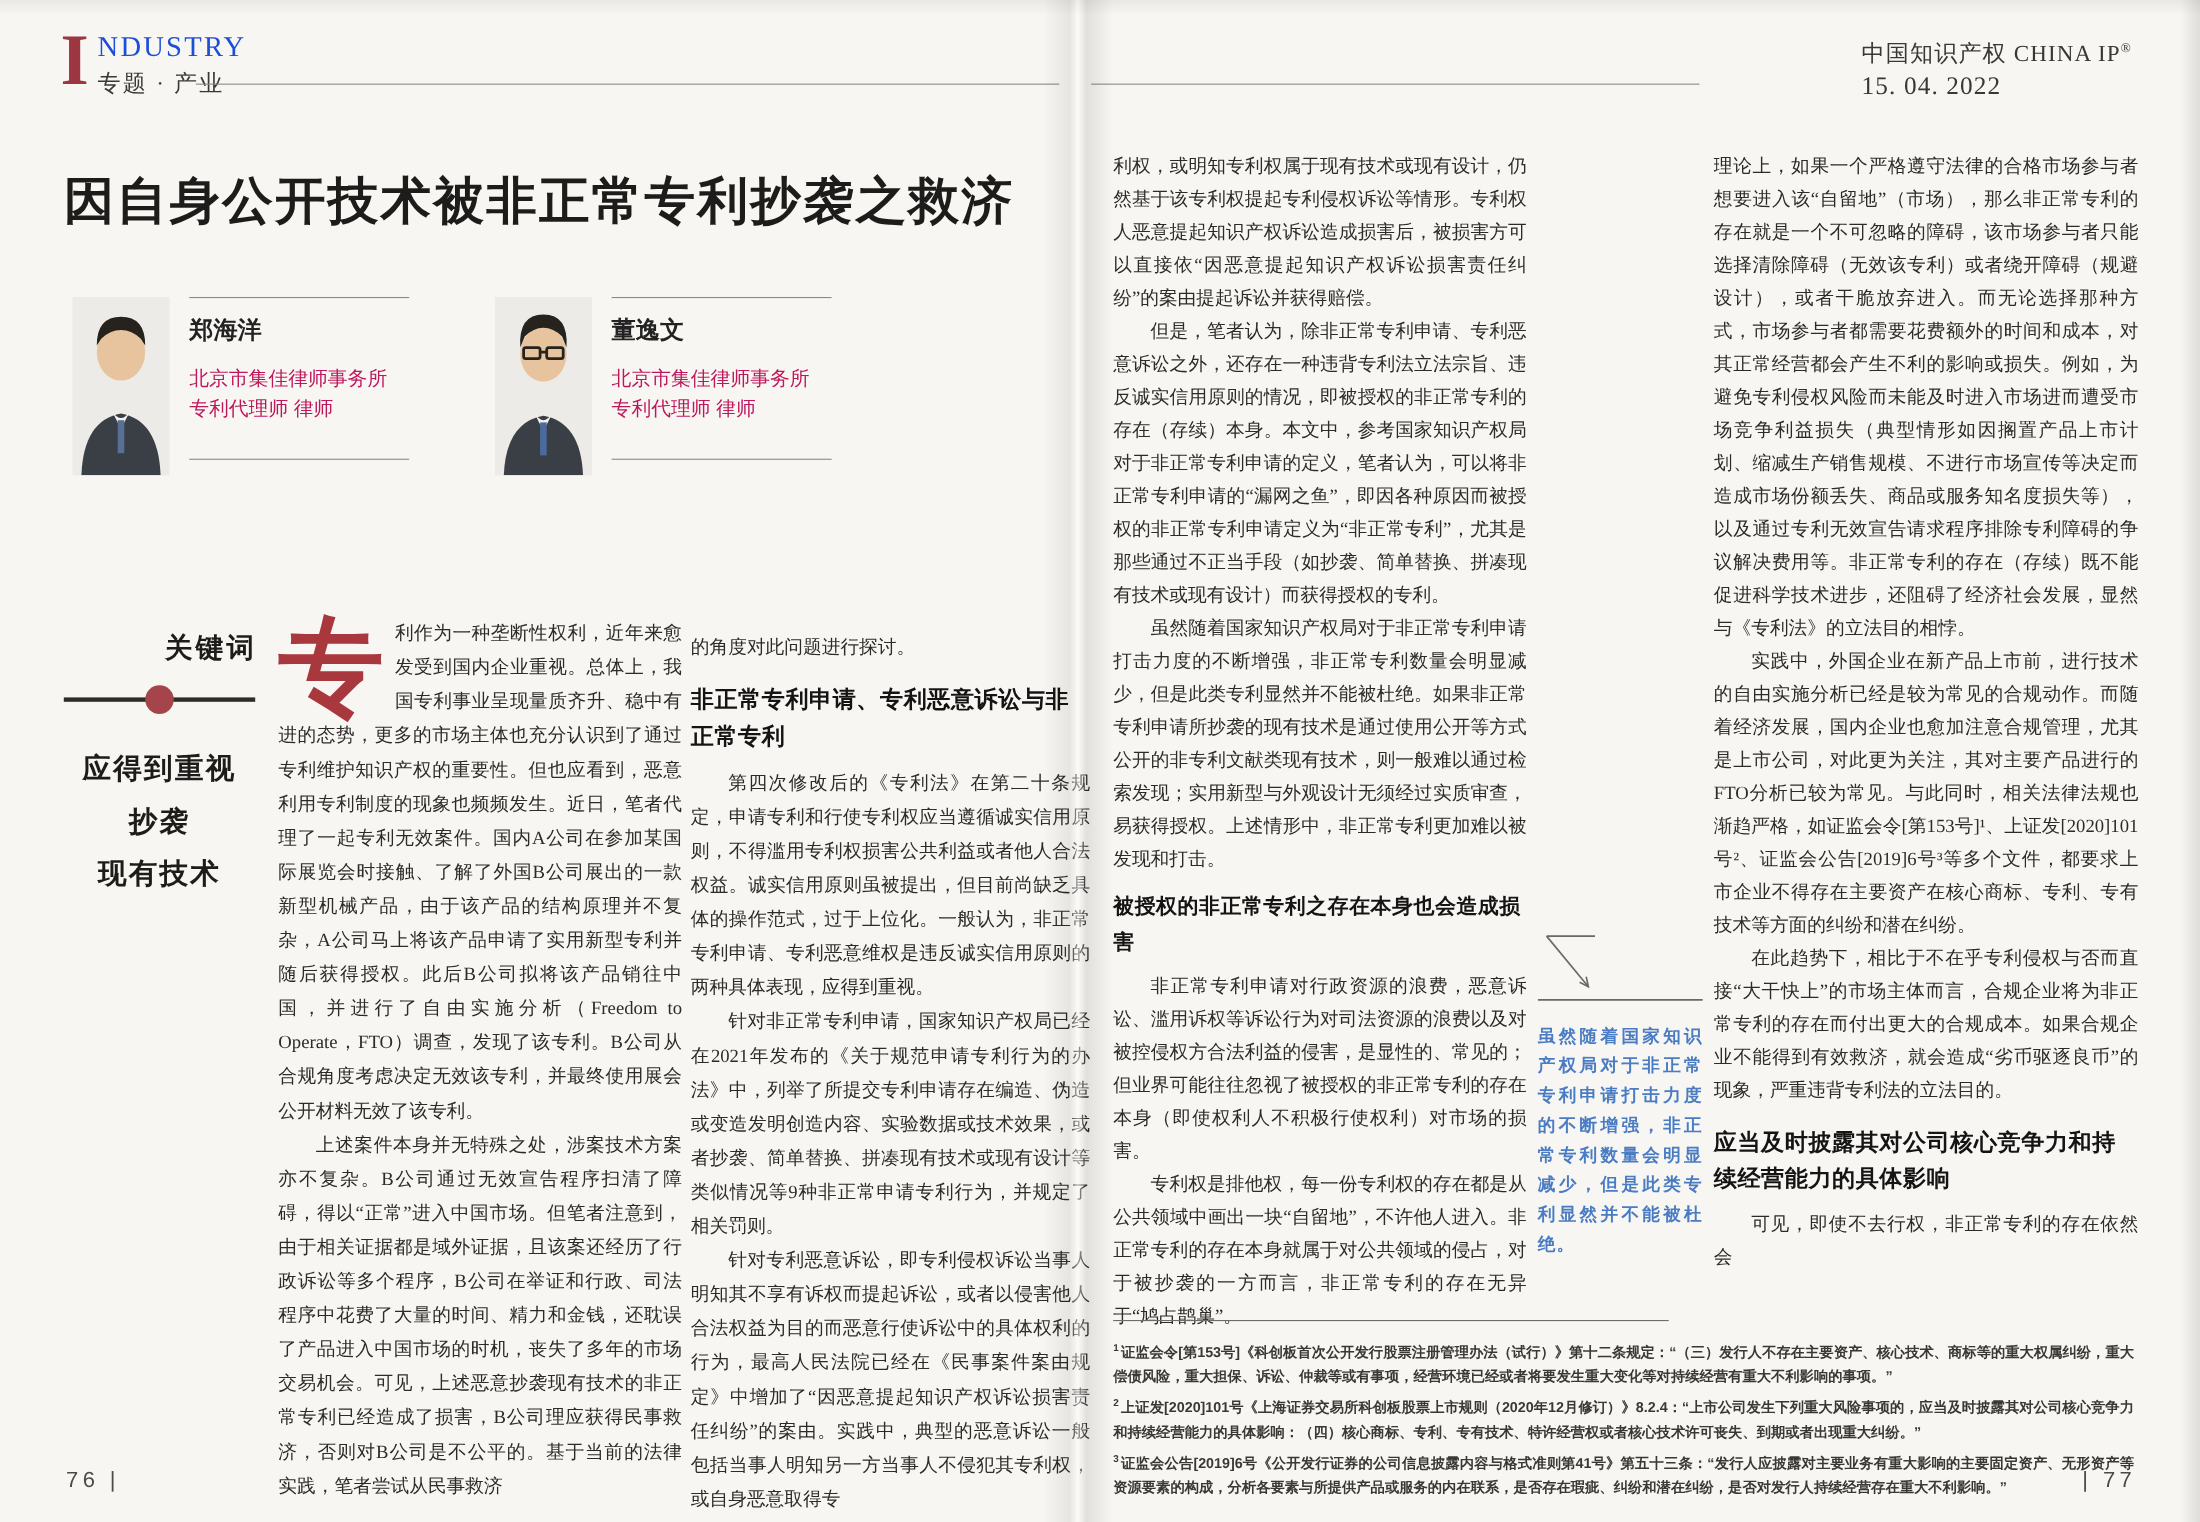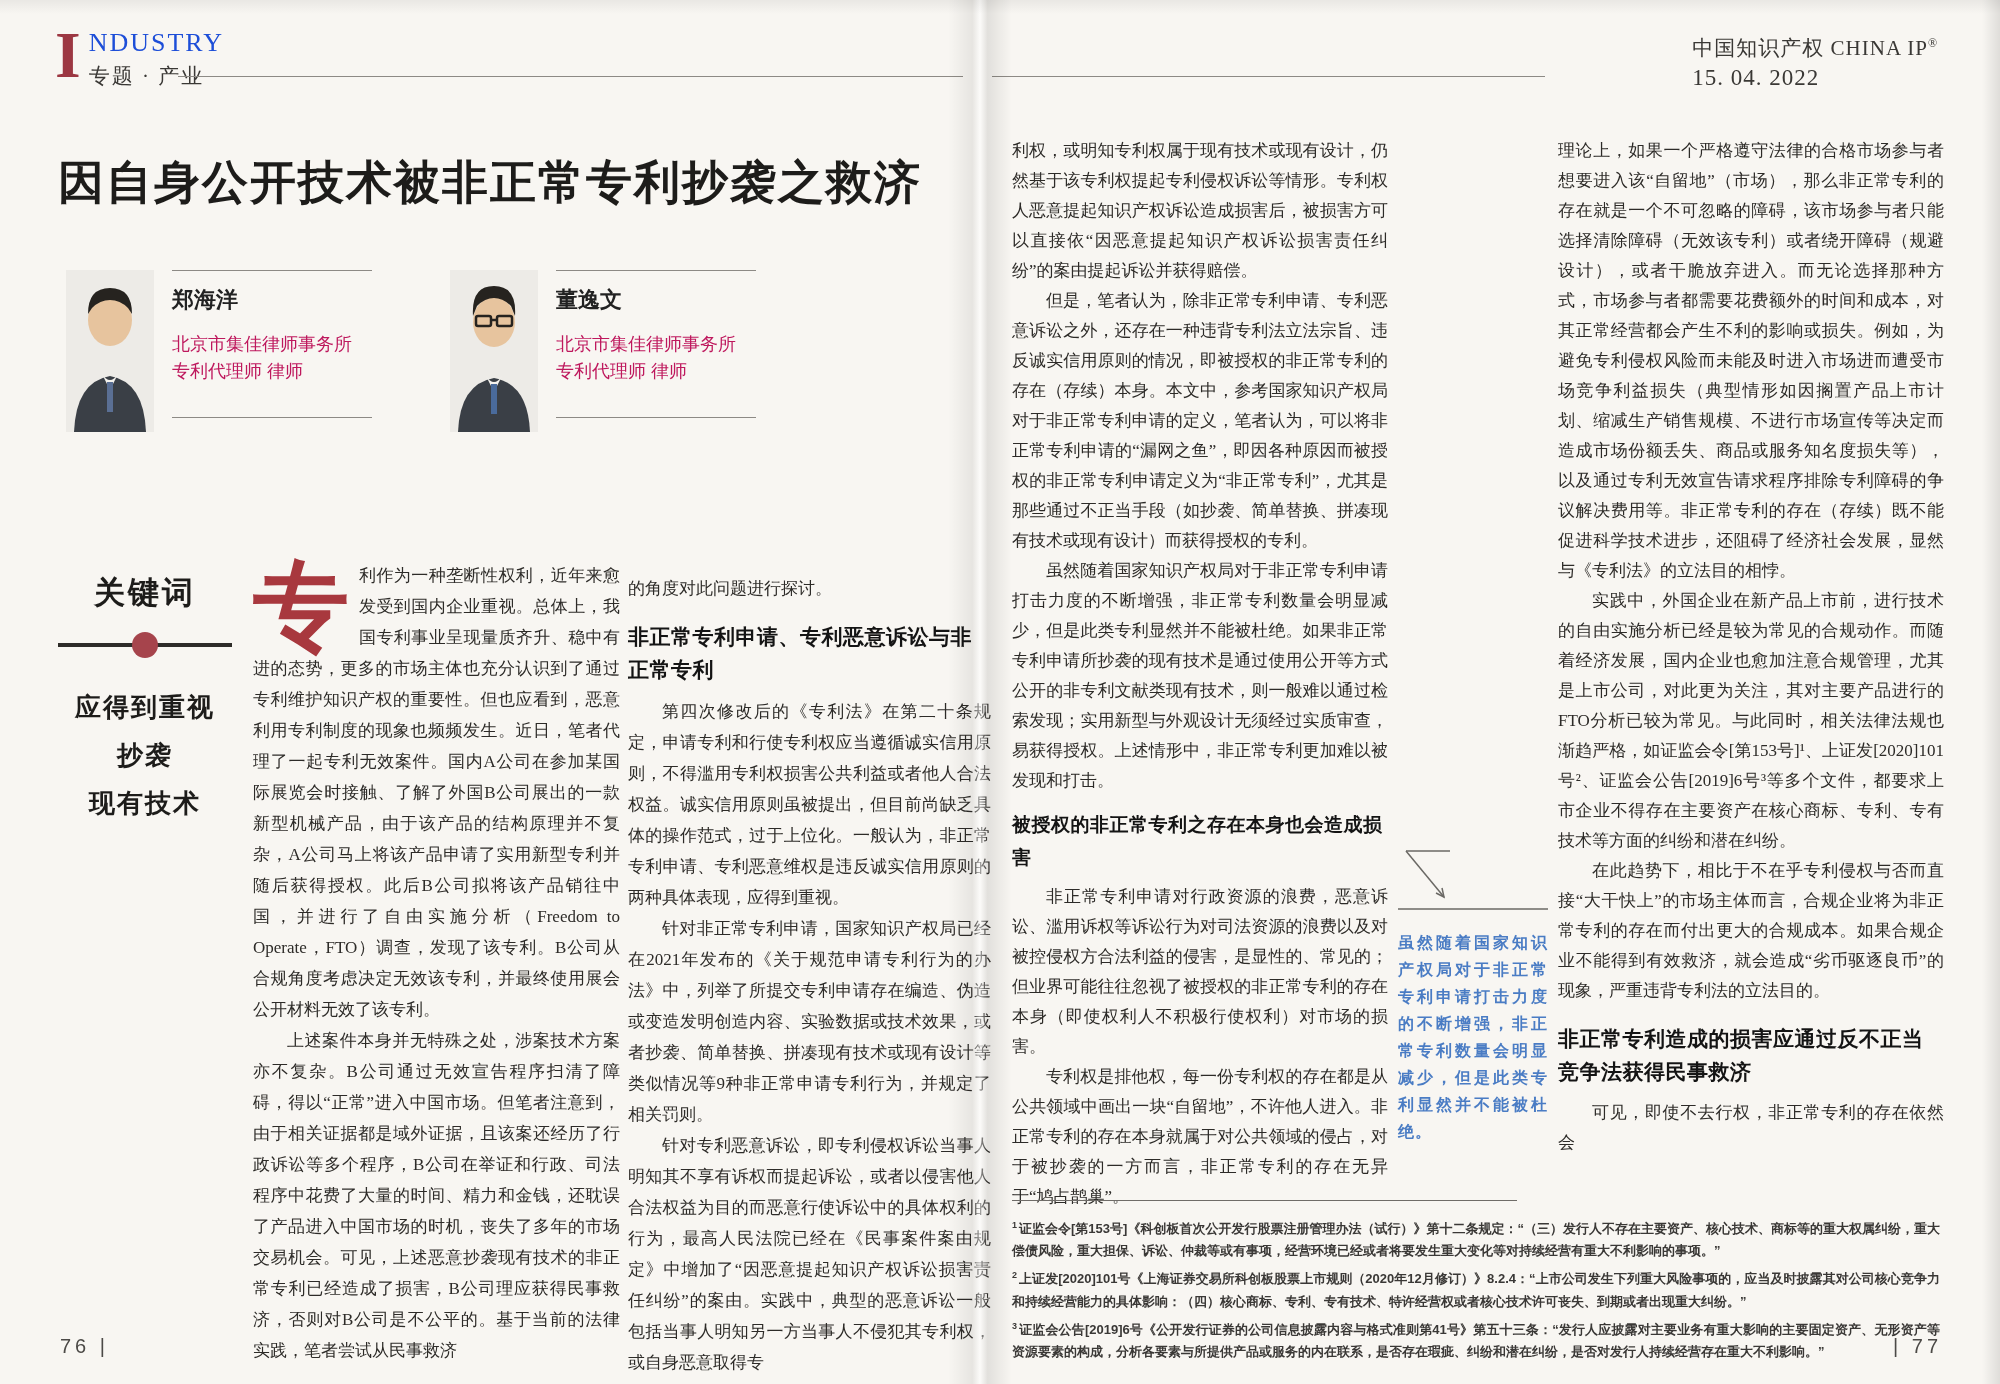--- a/index.html
+++ b/index.html
@@ -35,21 +35,21 @@
   .authors{position:absolute;left:66px;top:270px;display:flex;gap:78px;}
   .author{display:flex;align-items:flex-start;}
   .avatar{width:88px;height:162px;background:#edebe7;flex:0 0 auto;}
   .a-info{margin-left:18px;width:200px;border-top:1px solid #8d8a85;border-bottom:1px solid #8d8a85;
           padding:14px 0 32px 0;font-family:"Liberation Sans","DejaVu Sans",sans-serif;}
   .a-name{font-size:22px;font-weight:bold;color:#222;}
   .a-org{font-size:18px;color:#be185d;margin-top:16px;line-height:27px;}
 
   
   .kw{position:absolute;left:56px;top:572px;width:178px;text-align:center;}
-  .kw-label{font-size:31px;font-weight:bold;color:#1d1c1a;letter-spacing:3px;}
+  .kw-label{font-size:25px;font-weight:bold;color:#1d1c1a;letter-spacing:3px;text-align:right;}
   .kw-divider{position:relative;height:26px;margin-top:18px;}
   .kw-divider .bar{position:absolute;left:2px;right:2px;top:11px;height:4px;background:#2e2c29;}
   .kw-divider .dot{position:absolute;left:50%;top:0;width:26px;height:26px;margin-left:-13px;
                    border-radius:50%;background:#a6444c;}
   .kw-items{margin-top:26px;}
   .kw-item{font-size:26px;font-weight:bold;color:#1d1c1a;line-height:48px;letter-spacing:2px;}
 
   
   .col{position:absolute;font-size:17px;line-height:31px;text-align:justify;color:#2d2b28;}
   .col p{margin:0;text-align:justify;}
@@ -191,21 +191,21 @@
       <path d="M46 52 L38 48 L46 52 L44 43" fill="none" stroke="#6b6965" stroke-width="1.5"></path>
       <line x1="0" y1="64" x2="150" y2="64" stroke="#6b6965" stroke-width="1.5"></line>
     </svg>
     <div class="pq-text">虽然随着国家知识产权局对于非正常专利申请打击力度的不断增强，非正常专利数量会明显减少，但是此类专利显然并不能被杜绝。</div>
   </div>
 
   <div class="col" id="rcol2">
     <p>理论上，如果一个严格遵守法律的合格市场参与者想要进入该“自留地”（市场），那么非正常专利的存在就是一个不可忽略的障碍，该市场参与者只能选择清除障碍（无效该专利）或者绕开障碍（规避设计），或者干脆放弃进入。而无论选择那种方式，市场参与者都需要花费额外的时间和成本，对其正常经营都会产生不利的影响或损失。例如，为避免专利侵权风险而未能及时进入市场进而遭受市场竞争利益损失（典型情形如因搁置产品上市计划、缩减生产销售规模、不进行市场宣传等决定而造成市场份额丢失、商品或服务知名度损失等），以及通过专利无效宣告请求程序排除专利障碍的争议解决费用等。非正常专利的存在（存续）既不能促进科学技术进步，还阻碍了经济社会发展，显然与《专利法》的立法目的相悖。</p>
     <p class="indent">实践中，外国企业在新产品上市前，进行技术的自由实施分析已经是较为常见的合规动作。而随着经济发展，国内企业也愈加注意合规管理，尤其是上市公司，对此更为关注，其对主要产品进行的FTO分析已较为常见。与此同时，相关法律法规也渐趋严格，如证监会令[第153号]¹、上证发[2020]101号²、证监会公告[2019]6号³等多个文件，都要求上市企业不得存在主要资产在核心商标、专利、专有技术等方面的纠纷和潜在纠纷。</p>
     <p class="indent">在此趋势下，相比于不在乎专利侵权与否而直接“大干快上”的市场主体而言，合规企业将为非正常专利的存在而付出更大的合规成本。如果合规企业不能得到有效救济，就会造成“劣币驱逐良币”的现象，严重违背专利法的立法目的。</p>
-    <div class="sec-h">非正常专利造成的损害应通过反不正当竞争法获得民事救济</div>
+    <div class="sec-h">应当及时披露其对公司核心竞争力和持续经营能力的具体影响</div>
     <p class="indent">可见，即使不去行权，非正常专利的存在依然会</p>
   </div>
 
   <div class="fn-rule"></div>
   <div class="fns">
     <p><sup>1</sup><span>证监会令[第153号]《科创板首次公开发行股票注册管理办法（试行）》第十二条规定：“（三）发行人不存在主要资产、核心技术、商标等的重大权属纠纷，重大偿债风险，重大担保、诉讼、仲裁等或有事项，经营环境已经或者将要发生重大变化等对持续经营有重大不利影响的事项。”</span></p>
     <p><sup>2</sup><span>上证发[2020]101号《上海证券交易所科创板股票上市规则（2020年12月修订）》8.2.4：“上市公司发生下列重大风险事项的，应当及时披露其对公司核心竞争力和持续经营能力的具体影响：（四）核心商标、专利、专有技术、特许经营权或者核心技术许可丧失、到期或者出现重大纠纷。”</span></p>
     <p><sup>3</sup><span>证监会公告[2019]6号《公开发行证券的公司信息披露内容与格式准则第41号》第五十三条：“发行人应披露对主要业务有重大影响的主要固定资产、无形资产等资源要素的构成，分析各要素与所提供产品或服务的内在联系，是否存在瑕疵、纠纷和潜在纠纷，是否对发行人持续经营存在重大不利影响。”</span></p>
   </div>
 

